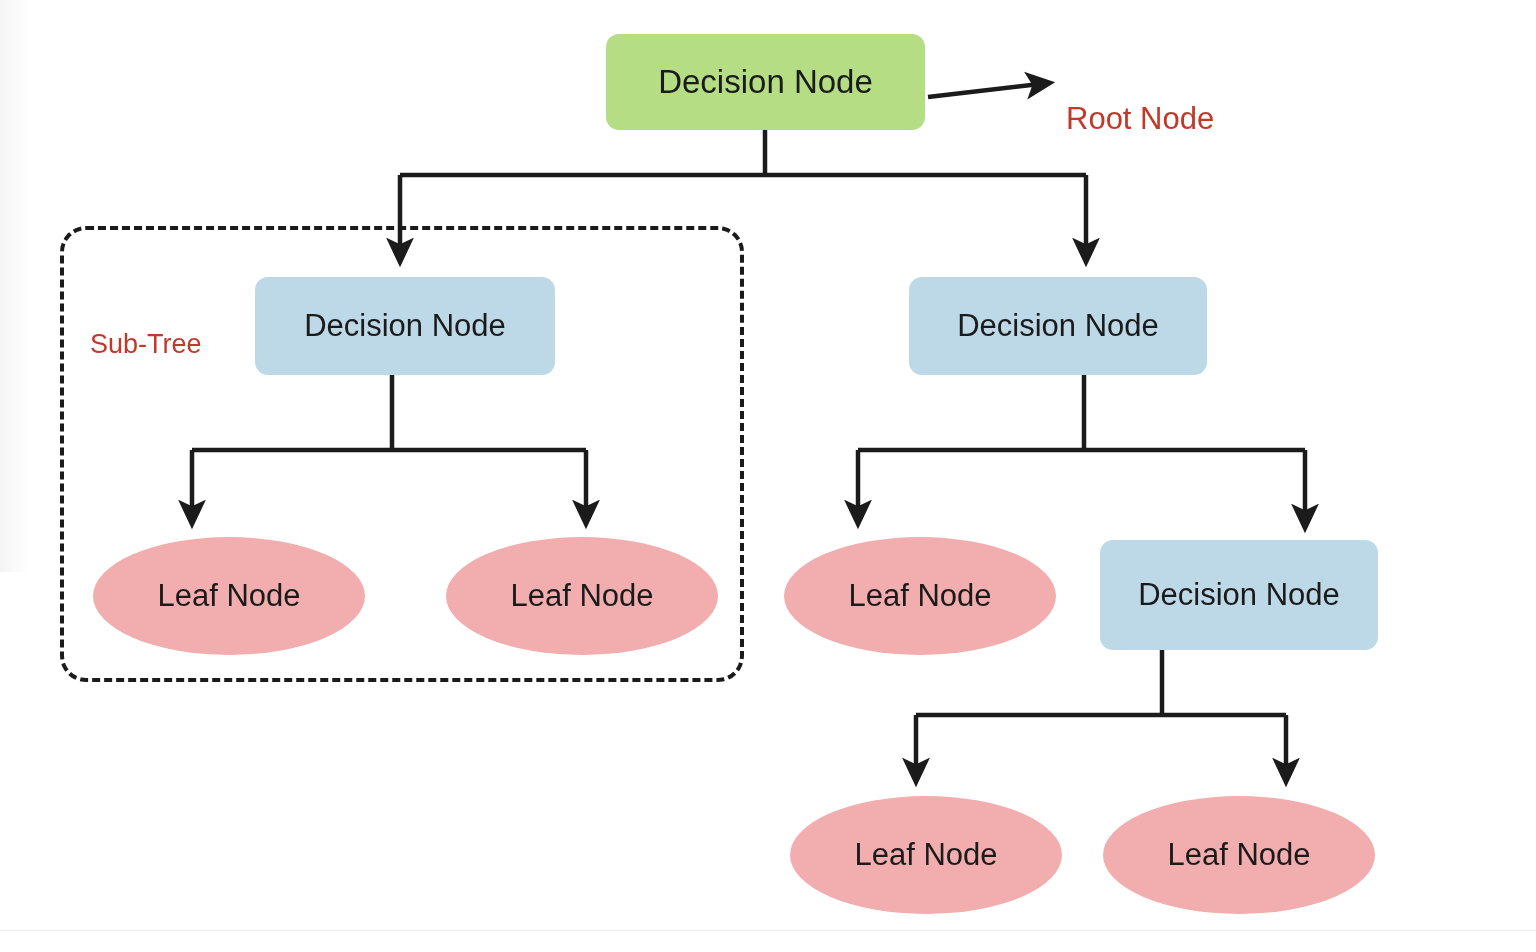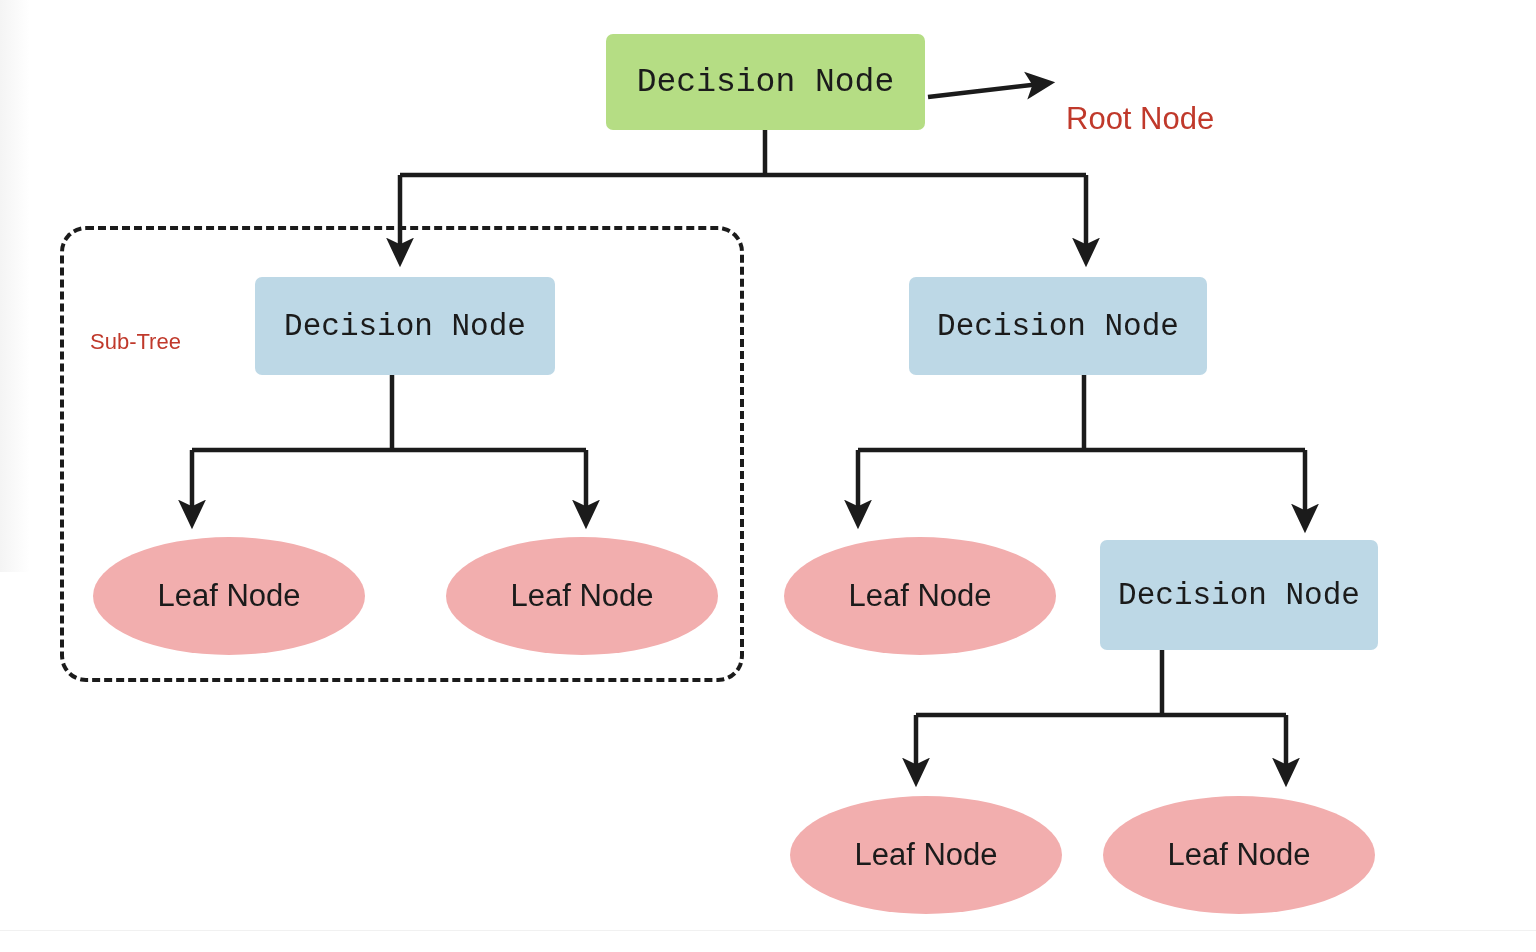--- a/index.html
+++ b/index.html
@@ -49,22 +49,21 @@
   .node {
     position: absolute;
     display: flex;
     align-items: center;
     justify-content: center;
     text-align: center;
     color: #1b1b1b;
     white-space: nowrap;
   }
   .node.rect {
-    border-radius: 7px;
-    font-family: Liberation Mono, monospace;
+    border-radius: 13px;
   }
   .node.ellipse {
     border-radius: 50%;
   }
 
   .label-free {
     position: absolute;
     white-space: nowrap;
     margin-top: 36px;
   }
@@ -118,21 +117,21 @@
       <path d="M 1286,715 L 1286,772" marker-end="url(#arrowhead)"></path>
     </g>
 
     <g stroke="#1b1b1b" stroke-width="4.5" fill="none">
       <path d="M 928,97 L 1040,84" marker-end="url(#arrowhead)"></path>
     </g>
   </svg>
 
   <div class="subtree-box" style="left:60px; top:226px; width:684px; height:456px;"></div>
 
-  <div class="label-free" style="left:90px; top:293px; font-size:22px; color:#c0392b;">Sub-Tree</div>
+  <div class="label-free" style="left:90px; top:293px; font-size:27px; color:#c0392b;">Sub-Tree</div>
 
   <div class="label-free" style="left:1066px; top:65px; font-size:31px; color:#c0392b;">Root Node</div>
 
   <div class="node rect" style="left:606px; top:34px; width:319px; height:96px; background:#b5dd84; font-size:33px;">Decision Node</div>
 
   <div class="node rect" style="left:255px; top:277px; width:300px; height:98px; background:#bdd8e6; font-size:31px;">Decision Node</div>
 
   <div class="node rect" style="left:909px; top:277px; width:298px; height:98px; background:#bdd8e6; font-size:31px;">Decision Node</div>
 
   <div class="node ellipse" style="left:93px; top:537px; width:272px; height:118px; background:#f2aeae; font-size:31px;">Leaf Node</div>

